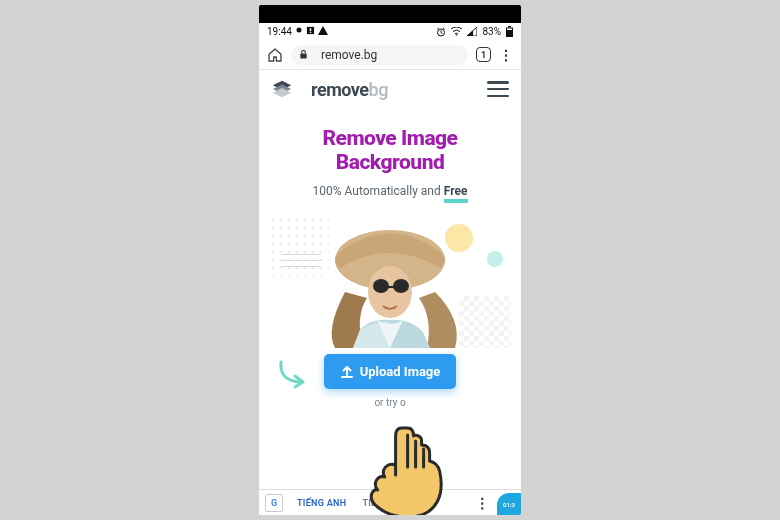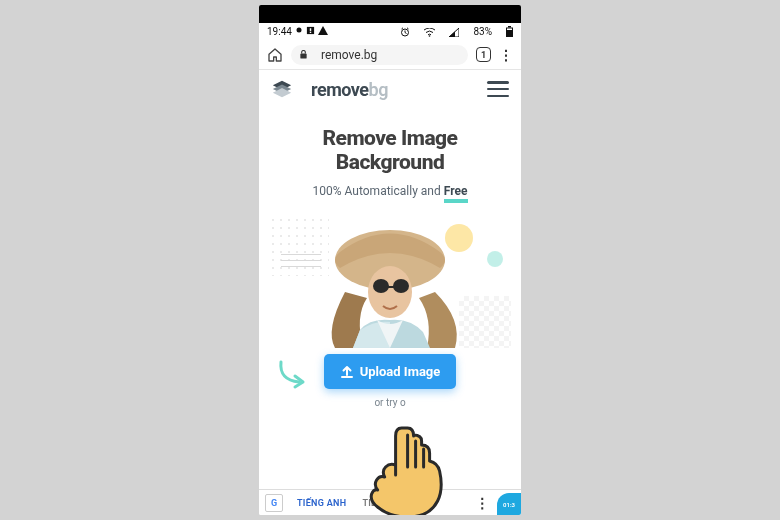--- a/index.html
+++ b/index.html
@@ -1,39 +1,39 @@
 <!DOCTYPE html>
 <html><head>
 <meta charset="utf-8">
 <style>
   *{box-sizing:border-box;margin:0;padding:0;font-family:-apple-system,BlinkMacSystemFont,"Segoe UI",Roboto,Arial,sans-serif}
   body{width:780px;height:520px;background:#d3d3d3;display:flex;align-items:center;justify-content:center;overflow:hidden}
   .phone{width:262px;height:510px;background:#fff;position:relative;overflow:hidden;border-radius:2px}
   .topbars{background:#000;height:18px}
   .statusbar{height:17px;background:#fff;display:flex;align-items:center;justify-content:space-between;padding:0 8px;font-size:10px;color:#111}
   .status-left{display:flex;gap:3px}
-  .status-right{display:flex;align-items:flex-end;gap:14px}
+  .status-right{display:flex;align-items:center;gap:5px}
   .urlbar{height:30px;background:#fff;display:flex;align-items:center;gap:8px;padding:0 8px;border-bottom:1px solid #e5e5e5}
   .home-icon{width:16px;height:16px;color:#444}
   .url-field{flex:1;display:flex;align-items:center;gap:13px;font-size:12px;color:#333;background:#f5f5f5;border-radius:12px;padding:3px 8px}
   .lock-icon{width:9px;height:9px;color:#333}
   .tabs-badge{border:1.5px solid #333;border-radius:4px;font-size:9px;font-weight:700;color:#333;width:15px;height:15px;display:flex;align-items:center;justify-content:center}
   .kebab{font-size:14px;color:#333;font-weight:700}
   .cookie-banner{background:#f8f3e3;border:1px solid #e8dfc5;padding:4px 22px 4px 8px;position:relative;font-size:7.5px;line-height:1.3;color:#6a6352}
   .cookie-banner a{color:#6a6352;text-decoration:underline}
   .cookie-close{position:absolute;right:4px;top:3px;font-size:14px;color:#777;cursor:pointer}
   .site-header{display:flex;align-items:center;justify-content:space-between;padding:8px 12px}
   .logo{display:flex;align-items:center;gap:18px}
   .logo-diamond{width:22px;height:22px}
   .logo-text{font-size:18px;font-weight:700;color:#3d4952;letter-spacing:-0.5px}
   .logo-bg{color:#b5bec4;font-weight:600}
   .hamburger{width:22px;height:16px;display:flex;flex-direction:column;justify-content:space-between}
   .hamburger span{height:2.5px;background:#3d4952;border-radius:2px}
   .hero{text-align:center;padding:18px 16px 0}
-  .hero-title{font-size:21px;font-weight:800;color:#404040;line-height:1.15;letter-spacing:-0.5px}
+  .hero-title{font-size:21px;font-weight:800;color:#a21caf;line-height:1.15;letter-spacing:-0.5px}
   .hero-sub{font-size:12px;color:#5a6570;margin-top:10px}
   .hero-free{font-weight:700;color:#3d4952;position:relative;display:inline-block}
   .hero-free::after{content:"";position:absolute;left:0;right:-1px;bottom:-5px;height:4px;background:#5ad6c8}
   .illus{position:relative;margin:18px 10px 0;height:132px}
   .deco-dots{position:absolute;left:0;top:0;width:60px;height:60px;background-image:radial-gradient(circle,#e8e8e8 1px,transparent 1.2px);background-size:8px 8px;opacity:.9}
   .deco-lines{position:absolute;left:12px;top:38px;width:40px;height:1px;background:#d9d9d9;box-shadow:0 6px 0 #d9d9d9,0 12px 0 #d9d9d9}
   .deco-circle1{position:absolute;right:38px;top:8px;width:28px;height:28px;border-radius:50%;background:#fde7a6}
   .deco-circle2{position:absolute;right:8px;top:35px;width:16px;height:16px;border-radius:50%;background:#a8e8de;opacity:.7}
   .deco-grid{position:absolute;right:0;bottom:0;width:52px;height:52px;background-image:linear-gradient(45deg,#eee 25%,transparent 25%),linear-gradient(-45deg,#eee 25%,transparent 25%),linear-gradient(45deg,transparent 75%,#eee 75%),linear-gradient(-45deg,transparent 75%,#eee 75%);background-size:10px 10px;background-position:0 0,0 5px,5px -5px,-5px 0;opacity:.6}
   .woman-wrap{position:absolute;left:50%;transform:translateX(-50%);bottom:0;width:170px;height:128px}

